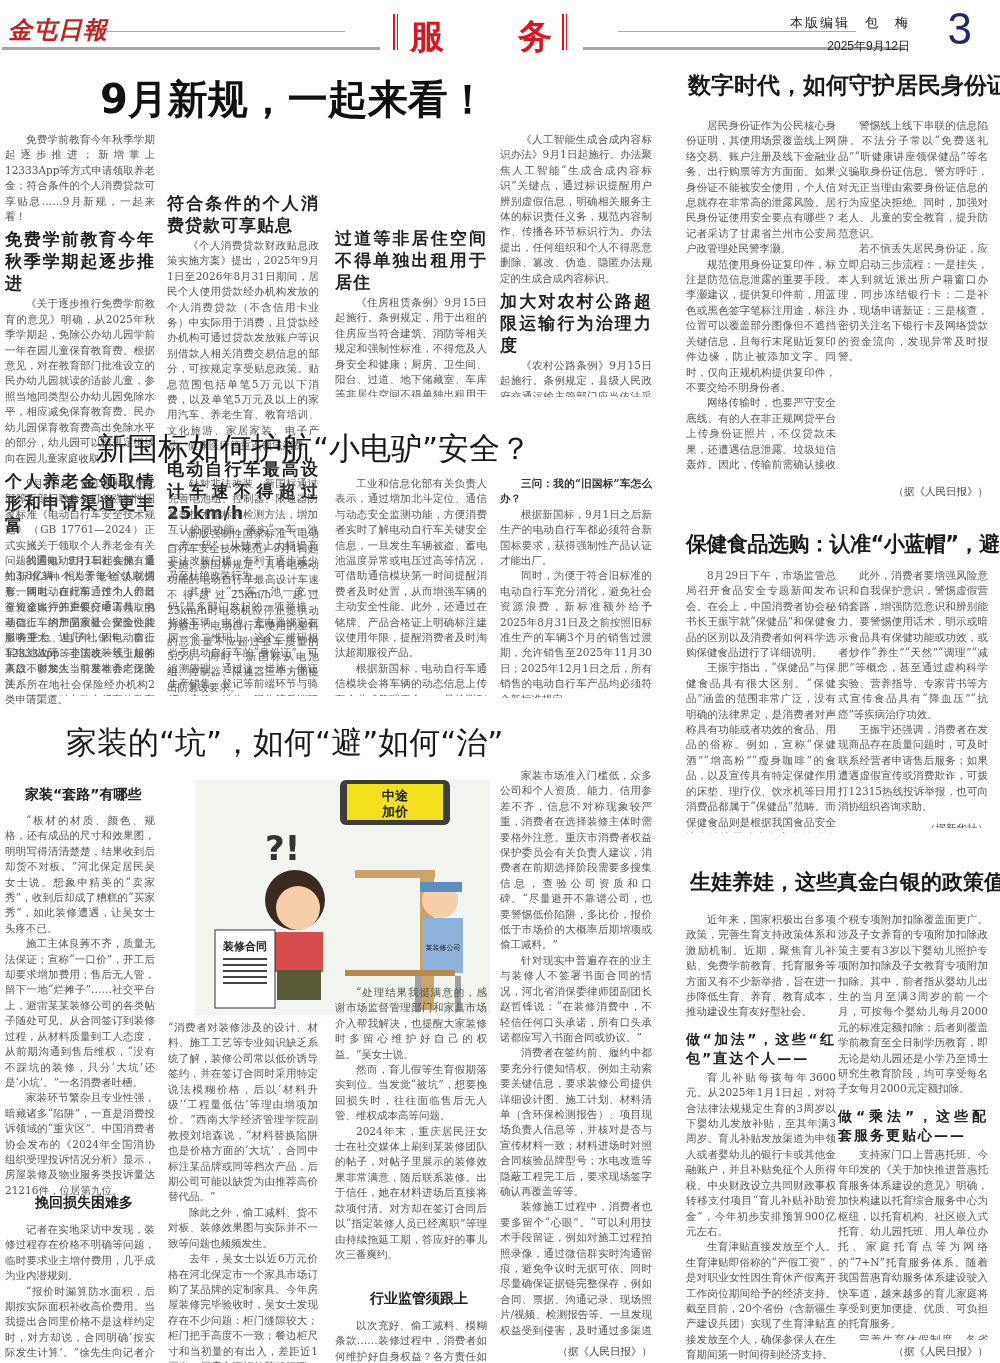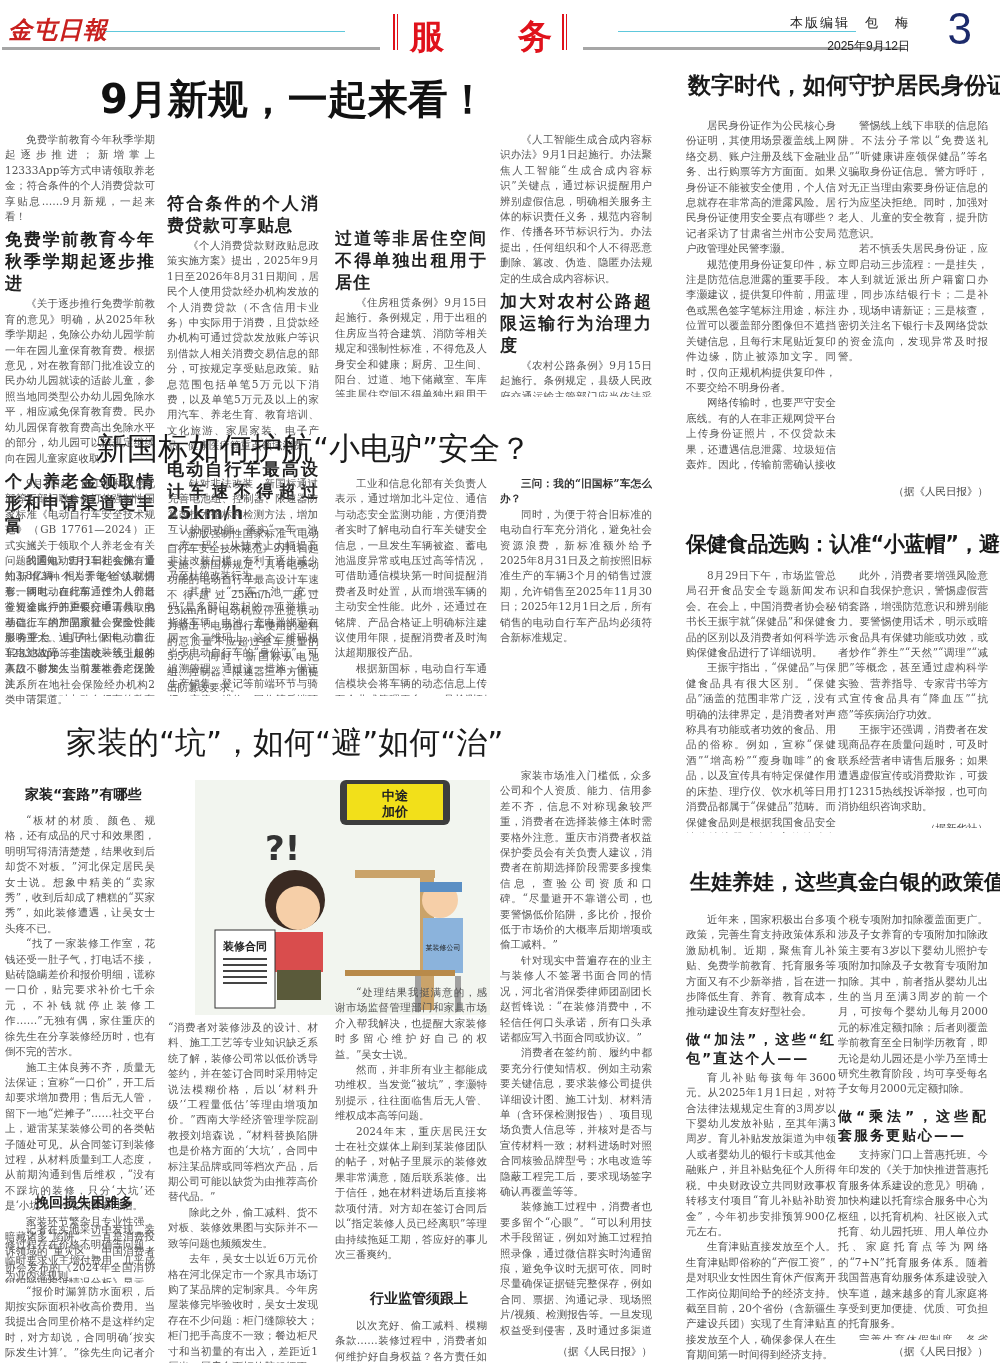--- a/index.html
+++ b/index.html
@@ -96,20 +96,21 @@
   <p>其中，“一车一池一充一码”是多部门发起的一项举措，指将车辆、电池、充电器绑定在同一个二维码上，这个二维码相当于电动自行车的“身份证”，可追溯管理。通过这一措施，保证生产销售、登记等前端环节与骑行、充停、维修、回收等后端环节信息一致，实现全链条闭环管理。</p>
 
 </div>
 <div class="abs col" style="left:335px;top:476px;width:152px;height:220px;">
   <p>工业和信息化部有关负责人表示，通过增加北斗定位、通信与动态安全监测功能，方便消费者实时了解电动自行车关键安全信息，一旦发生车辆被盗、蓄电池温度异常或电压过高等情况，可借助通信模块第一时间提醒消费者及时处置，从而增强车辆的主动安全性能。此外，还通过在铭牌、产品合格证上明确标注建议使用年限，提醒消费者及时淘汰超期服役产品。</p>
   <p>根据新国标，电动自行车通信模块会将车辆的动态信息上传至企业或管理平台，一旦检测到安全隐患，平台将立即提醒用户和企业。同时，新国标要求加装的通信模块必须符合国家信息安全标准，确保数据传输途径的安全性，并严格遵守个人信息保护相关法律法规。</p>
 
 </div>
 <div class="abs col" style="left:500px;top:476px;width:152px;height:222px;">
   <p class="q">三问：我的“旧国标”车怎么办？</p>
+  <p>根据新国标，9月1日之后新生产的电动自行车都必须符合新国标要求，获得强制性产品认证才能出厂。</p>
   <p>同时，为便于符合旧标准的电动自行车充分消化，避免社会资源浪费，新标准额外给予2025年8月31日及之前按照旧标准生产的车辆3个月的销售过渡期，允许销售至2025年11月30日；2025年12月1日之后，所有销售的电动自行车产品均必须符合新标准规定。</p>
 
 </div>
 
 <div class="abs headline" style="left:686px;top:530px;font-size:21px;font-weight:bold;letter-spacing:-0.5px;">保健食品选购：认准“小蓝帽”，避免消费陷阱</div>
 <div class="abs col" style="left:686px;top:568px;width:150px;height:265px;">
   <p>8月29日下午，市场监管总局召开食品安全专题新闻发布会。在会上，中国消费者协会秘书长王振宇就“保健品”和保健食品的区别以及消费者如何科学选购保健食品进行了详细说明。</p>
   <p>王振宇指出，“保健品”与保健食品具有很大区别。“保健品”涵盖的范围非常广泛，没有明确的法律界定，是消费者对声称具有功能或者功效的食品、用品的俗称。例如，宣称“保健酒”“增高粉”“瘦身咖啡”的食品，以及宣传具有特定保健作用的床垫、理疗仪、饮水机等日用消费品都属于“保健品”范畴。而保健食品则是根据我国食品安全法依法注册或者备案的特殊食品，具有明确的法律定位，可以声称明确的保健功能，其他食品不得声称保健功能。</p>
 
 </div>
@@ -117,21 +118,20 @@
   <p>此外，消费者要增强风险意识和自我保护意识，警惕虚假营销套路，增强防范意识和辨别能力。要警惕使用话术，明示或暗示食品具有保健功能或功效，或者炒作“养生”“天然”“调理”“减肥”等概念，甚至通过虚构科学实验、营养指导、专家背书等方式宣传食品具有“降血压”“抗癌”等疾病治疗功效。</p>
   <p>王振宇还强调，消费者在发现商品存在质量问题时，可及时联系经营者申请售后服务；如果遭遇虚假宣传或消费欺诈，可拨打12315热线投诉举报，也可向消协组织咨询求助。</p>
   <p class="src">（据新华社）</p>
 </div>
 
 <div class="abs headline" style="left:66px;top:722px;font-size:31px;">家装的“坑”，如何“避”如何“治”</div>
 
 <div class="abs sub" style="left:25px;top:786px;">家装“套路”有哪些</div>
 <div class="abs col" style="left:5px;top:813px;width:150px;height:470px;">
   <p>“板材的材质、颜色、规格，还有成品的尺寸和效果图，明明写得清清楚楚，结果收到后却货不对板。”河北保定居民吴女士说。想象中精美的“卖家秀”，收到后却成了糟糕的“买家秀”，如此装修遭遇，让吴女士头疼不已。</p>
-  <p>“找了一家装修工作室，花钱还受一肚子气，打电话不接，贴砖隐瞒差价和报价明细，谎称一口价，贴完要求补价七千余元，不补钱就停止装修工作……”无独有偶，家住重庆的徐先生在分享装修经历时，也有倒不完的苦水。</p>
   <p>施工主体良莠不齐，质量无法保证；宣称“一口价”，开工后却要求增加费用；售后无人管，留下一地“烂摊子”……社交平台上，避雷某某装修公司的各类帖子随处可见。从合同签订到装修过程，从材料质量到工人态度，从前期沟通到售后维权，“没有不踩坑的装修，只分‘大坑’还是‘小坑’。”一名消费者吐槽。</p>
   <p>家装环节繁杂且专业性强，暗藏诸多“陷阱”，一直是消费投诉领域的“重灾区”。中国消费者协会发布的《2024年全国消协组织受理投诉情况分析》显示，房屋装修及物业服务类投诉量达21216件，位居第九位。</p>
 
 </div>
 <div class="abs sub" style="left:35px;top:1194px;">挽回损失困难多</div>
 <div class="abs col" style="left:5px;top:1222px;width:150px;height:140px;">
   <p>记者在实地采访中发现，装修过程存在价格不明确等问题，临时要求业主增付费用，几乎成为业内潜规则。</p>
   <p>“报价时漏算防水面积，后期按实际面积补收高价费用。当我提出合同里价格不是这样约定时，对方却说，合同明确‘按实际发生计算’。”徐先生向记者介绍了他遇到的恶意拆项收费。“公司把每一项都拆分得很细，乍一看收费明明白白，但实际操作时，会发现一个环节被拆分成10多项，累计下来更贵了。”</p>
 
 </div>
@@ -168,21 +168,21 @@
 </div>
 
 <div class="abs col" style="left:168px;top:1020px;width:150px;height:343px;">
   <p style="text-indent:0;">“消费者对装修涉及的设计、材料、施工工艺等专业知识缺乏系统了解，装修公司常以低价诱导签约，并在签订合同时采用特定说法模糊价格，后以‘材料升级’‘工程量低估’等理由增项加价。”西南大学经济管理学院副教授刘培森说，“材料替换陷阱也是价格方面的‘大坑’，合同中标注某品牌或同等档次产品，后期公司可能以缺货为由推荐高价替代品。”</p>
   <p>除此之外，偷工减料、货不对板、装修效果图与实际并不一致等问题也频频发生。</p>
   <p>去年，吴女士以近6万元价格在河北保定市一个家具市场订购了某品牌的定制家具。今年房屋装修完毕验收时，吴女士发现存在不少问题：柜门缝隙较大；柜门把手高度不一致；餐边柜尺寸和当初量的有出入，差距近1厘米；厨房台面打的胶粗细不一致……面对“买”与“卖”的悬殊差距，吴女士十分郁闷。</p>
 
 </div>
 <div class="abs col" style="left:335px;top:985px;width:152px;height:278px;">
   <p>“处理结果我挺满意的，感谢市场监督管理部门和家具市场介入帮我解决，也提醒大家装修时多留心维护好自己的权益。”吴女士说。</p>
-  <p>然而，并非所有业主都能成功维权。当发觉“被坑”，李灏特别提示，往往面临售后无人管、维权成本高等问题。</p>
+  <p>然而，育儿假等生育假期落实到位。当发觉“被坑”，想要挽回损失时，往往面临售后无人管、维权成本高等问题。</p>
   <p>2024年末，重庆居民汪女士在社交媒体上刷到某装修团队的帖子，对帖子里展示的装修效果非常满意，随后联系装修。出于信任，她在材料进场后直接将款项付清。对方却在签订合同后以“指定装修人员已经离职”等理由持续拖延工期，答应好的事儿次三番爽约。</p>
   <p>“普通刮腻子的活儿从12月一直拖到农历年前，墙没刷好导致后续窗框安装全都延后，后面我就想着干脆退款好了。”汪女士说，“对方答应了退款，但两个月来不接电话、不回微信、拖欠退款，我只能向法院提交诉讼。”</p>
 
 </div>
 <div class="abs sub" style="left:370px;top:1290px;">行业监管须跟上</div>
 <div class="abs col" style="left:335px;top:1318px;width:152px;height:45px;">
   <p>以次充好、偷工减料、模糊条款……装修过程中，消费者如何维护好自身权益？各方责任如何界定？如何监管市场乱象？</p>
 </div>
 <div class="abs col" style="left:500px;top:768px;width:152px;height:572px;">
   <p>家装市场准入门槛低，众多公司和个人资质、能力、信用参差不齐，信息不对称现象较严重，消费者在选择装修主体时需要格外注意。重庆市消费者权益保护委员会有关负责人建议，消费者在前期选择阶段需要多搜集信息，查验公司资质和口碑。“尽量避开不靠谱公司，也要警惕低价陷阱，多比价，报价低于市场价的大概率后期增项或偷工减料。”</p>

